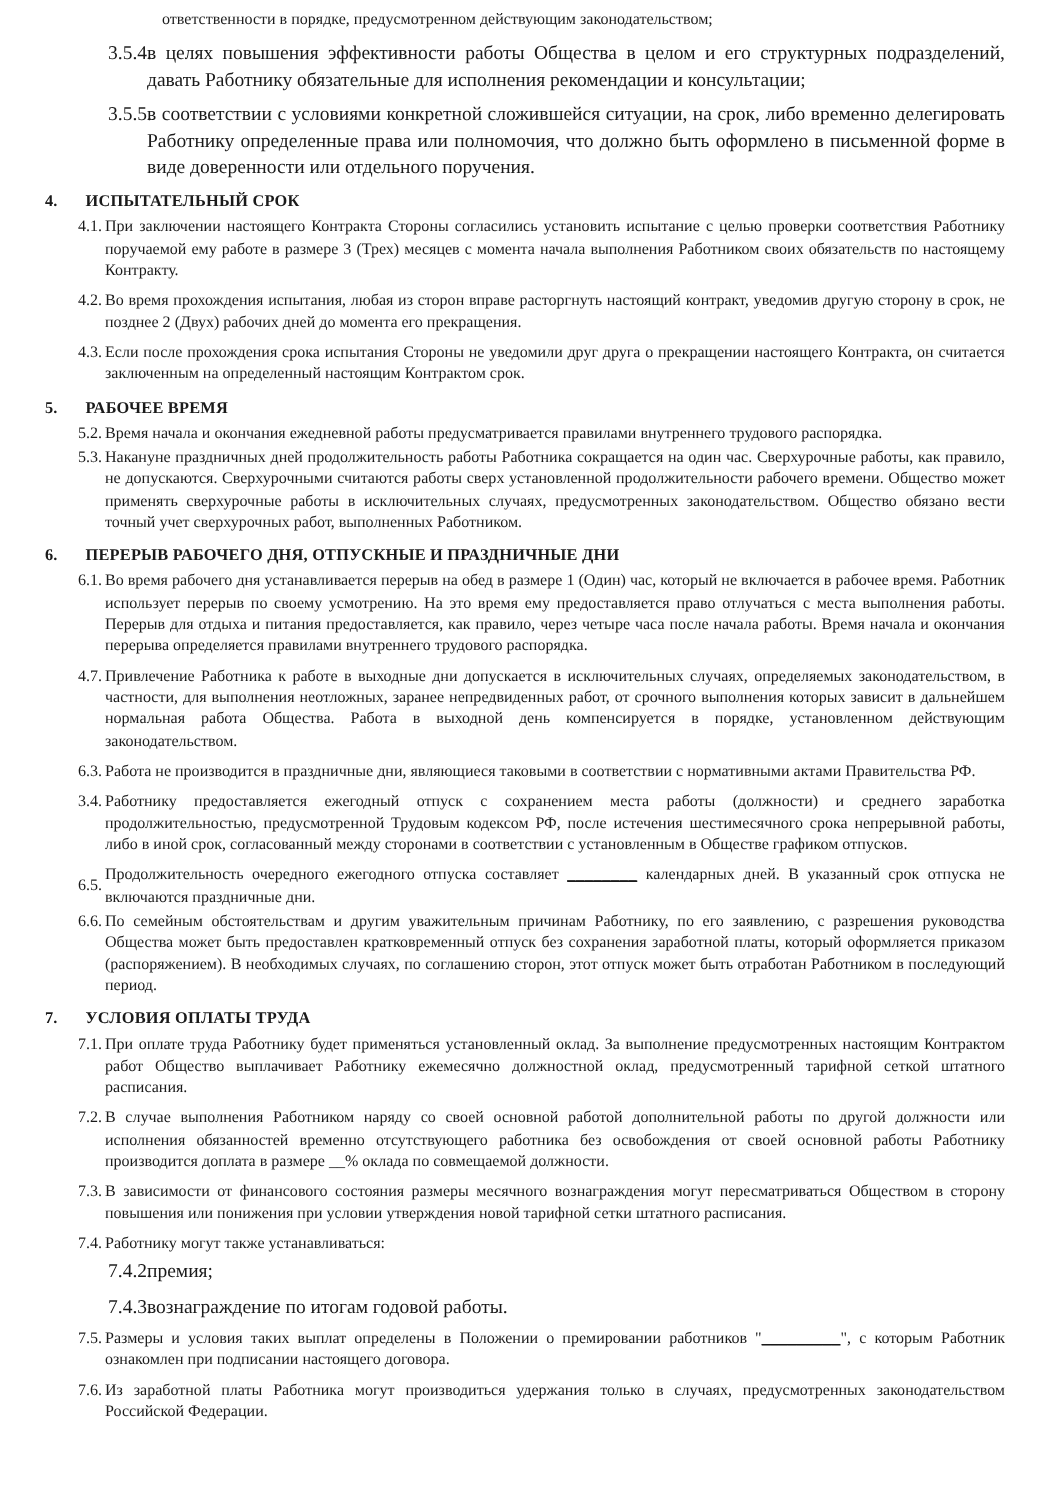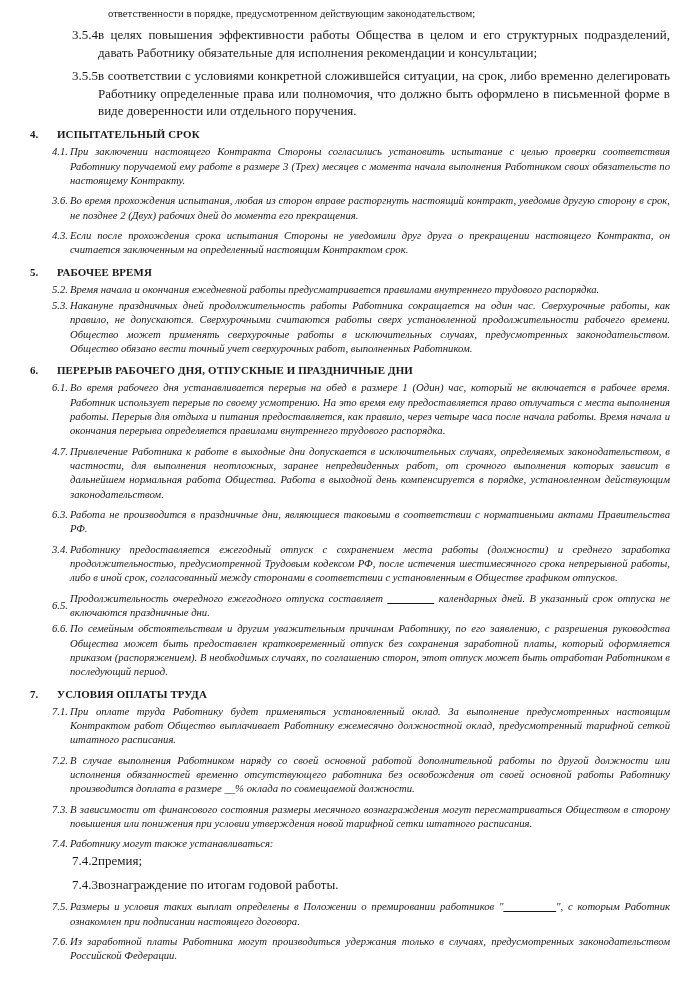--- a/index.html
+++ b/index.html
@@ -54,21 +54,20 @@
     letter-spacing: 0.15px;
   }
 
   
   .clause {
     display: flex;
     align-items: baseline;
     margin: 0 0 6px 0;
     font-size: 10.7px;
     line-height: 1.34;
-    font-style: italic;
   }
   .clause .cl-num {
     flex: 0 0 40px;
     width: 40px;
     padding-left: 22px;
     box-sizing: border-box;
     white-space: nowrap;
   }
   .clause .cl-text {
     flex: 1 1 auto;
@@ -125,21 +124,21 @@
         </div>
         <div class="section-head">
           <span class="sec-num">4.</span>
           <span class="sec-title">ИСПЫТАТЕЛЬНЫЙ СРОК</span>
         </div>
         <div class="clause">
           <span class="cl-num">4.1.</span>
           <span class="cl-text">При заключении настоящего Контракта Стороны согласились установить испытание с целью проверки соответствия Работнику поручаемой ему работе в размере 3 (Трех) месяцев с момента начала выполнения Работником своих обязательств по настоящему Контракту.</span>
         </div>
         <div class="clause">
-          <span class="cl-num">3.6.</span>
+          <span class="cl-num">4.2.</span>
           <span class="cl-text">Во время прохождения испытания, любая из сторон вправе расторгнуть настоящий контракт, уведомив другую сторону в срок, не позднее 2 (Двух) рабочих дней до момента его прекращения.</span>
         </div>
         <div class="clause">
           <span class="cl-num">4.3.</span>
           <span class="cl-text">Если после прохождения срока испытания Стороны не уведомили друг друга о прекращении настоящего Контракта, он считается заключенным на определенный настоящим Контрактом срок.</span>
         </div>
         <div class="section-head">
           <span class="sec-num">5.</span>
           <span class="sec-title">РАБОЧЕЕ ВРЕМЯ</span>
         </div>

